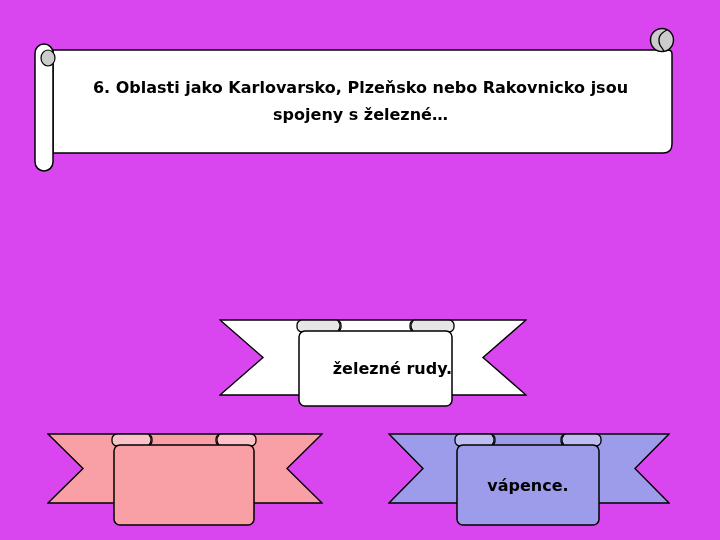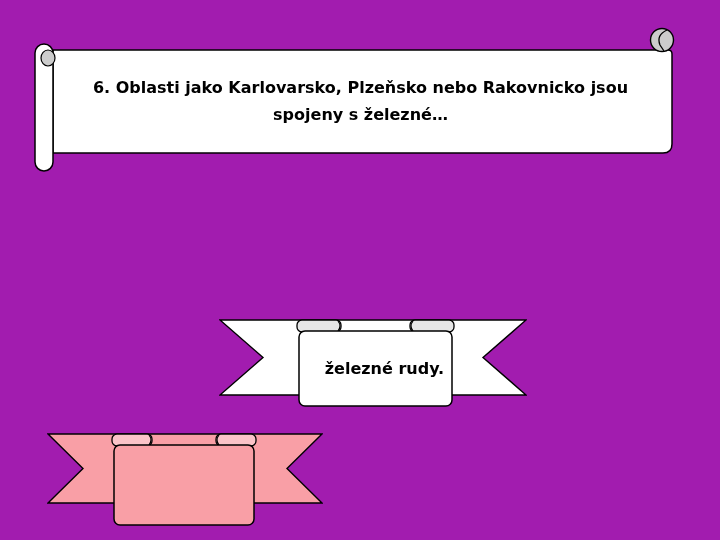--- a/index.html
+++ b/index.html
@@ -8,21 +8,21 @@
     width: 720px;
     height: 540px;
     background: #FFFFFF;
     overflow: hidden;
     font-family: "DejaVu Sans", sans-serif;
   }
   .slide {
     position: relative;
     width: 720px;
     height: 540px;
-    background: #a21caf;
+    background: #d946ef;
   }
   .abs { position: absolute; }
 
   
   .scroll-banner {
     left: 28px; top: 24px;
     width: 660px; height: 152px;
   }
   .scroll-banner svg { display: block; }
   .question-text {
@@ -44,21 +44,21 @@
     position: absolute;
     display: flex;
     align-items: center;
     justify-content: center;
     font-size: 16px;
     font-weight: bold;
     color: #000000;
     white-space: nowrap;
   }
   .ribbon-white  { left: 219px; top: 319px; width: 308px; height: 90px; }
-  .ribbon-white  .ribbon-label { left: 80px; top: 12px; width: 171px; height: 75px; }
+  .ribbon-white  .ribbon-label { left: 80px; top: 12px; width: 171px; height: 75px; padding-left: 8px; }
   .ribbon-pink   { left: 47px;  top: 433px; width: 276px; height: 93px; }
   .ribbon-pink   .ribbon-label { left: 67px; top: 12px; width: 140px; height: 80px; }
   .ribbon-purple { left: 388px; top: 433px; width: 282px; height: 93px; }
   .ribbon-purple .ribbon-label { left: 69px; top: 12px; width: 142px; height: 80px; }
 </style>
 </head>
 <body>
 
 <div class="slide">
 
@@ -95,14 +95,25 @@
     <svg width="276" height="93" viewBox="0 0 276 93">
       <path d="M 1 1 L 275 1 L 240 35.5 L 275 70 L 1 70 L 36 35.5 Z" stroke="#000000" stroke-width="1.4" fill="#F99FA6"></path>
       <rect x="65" y="1" width="40" height="12" rx="5" stroke="#000000" stroke-width="1.3" fill="#FBC3C8"></rect>
       <rect x="169" y="1" width="40" height="12" rx="5" stroke="#000000" stroke-width="1.3" fill="#FBC3C8"></rect>
       <path d="M 102 2 q 4 5 0 10" fill="none" stroke="#000000" stroke-width="1.2"></path>
       <path d="M 172 2 q -4 5 0 10" fill="none" stroke="#000000" stroke-width="1.2"></path>
       <rect x="67" y="12" width="140" height="80" rx="6" stroke="#000000" stroke-width="1.5" fill="#F99FA6"></rect>
     </svg>
   </div>
 
+  <div class="abs ribbon ribbon-purple">
+    <svg width="282" height="93" viewBox="0 0 282 93">
+      <path d="M 1 1 L 281 1 L 247 35.5 L 281 70 L 1 70 L 35 35.5 Z" stroke="#000000" stroke-width="1.4" fill="#9C9CEB"></path>
+      <rect x="67" y="1" width="40" height="12" rx="5" stroke="#000000" stroke-width="1.3" fill="#BDBDF2"></rect>
+      <rect x="173" y="1" width="40" height="12" rx="5" stroke="#000000" stroke-width="1.3" fill="#BDBDF2"></rect>
+      <path d="M 104 2 q 4 5 0 10" fill="none" stroke="#000000" stroke-width="1.2"></path>
+      <path d="M 176 2 q -4 5 0 10" fill="none" stroke="#000000" stroke-width="1.2"></path>
+      <rect x="69" y="12" width="142" height="80" rx="6" stroke="#000000" stroke-width="1.5" fill="#9C9CEB"></rect>
+    </svg>
+    <div class="ribbon-label">vápence.</div>
+  </div>
 
 </div>
 
 </body></html>

